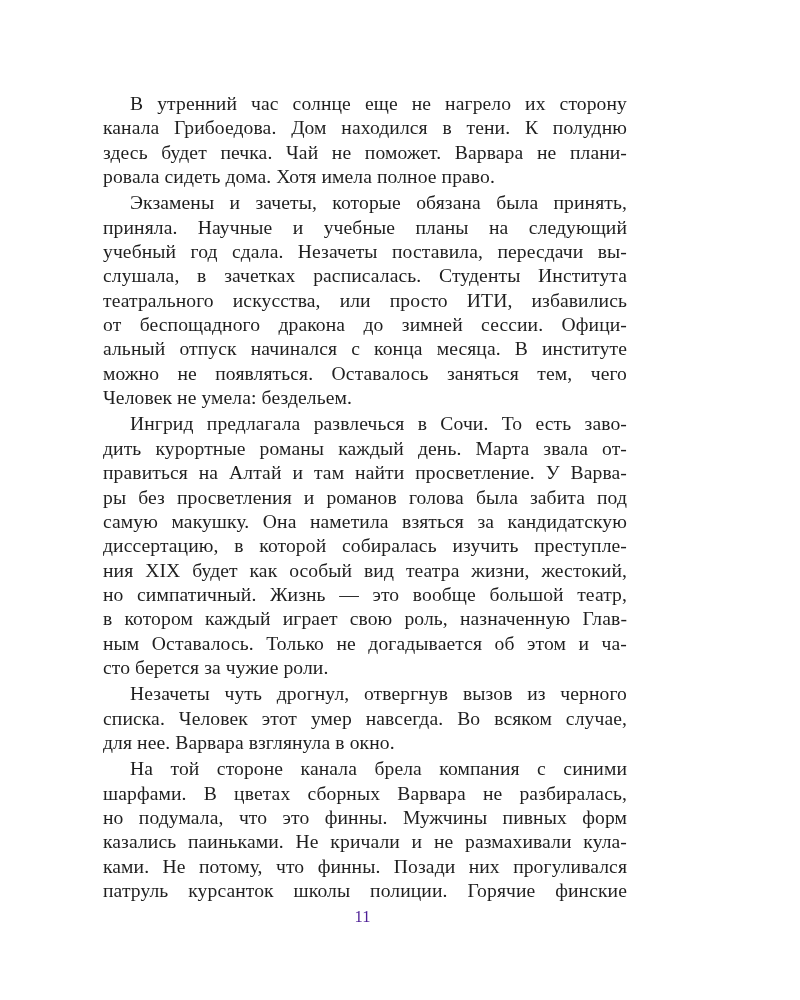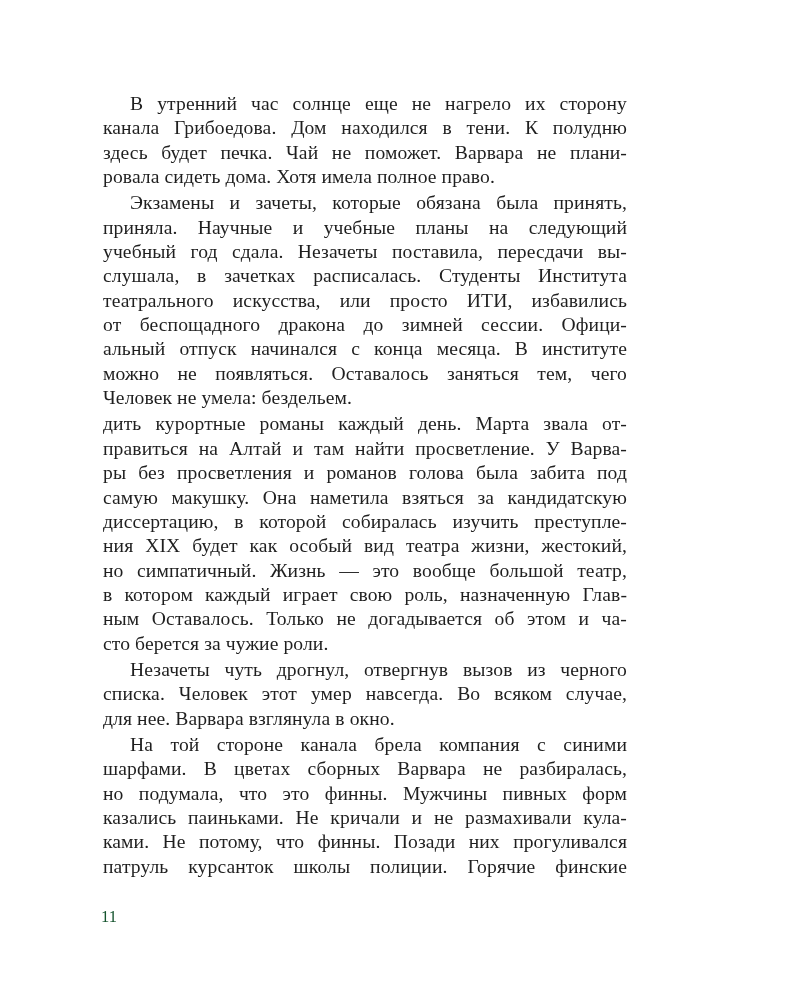--- a/index.html
+++ b/index.html
@@ -27,26 +27,26 @@
     text-align-last: justify;
     white-space: normal;
   }
   .line.indent { text-indent: 27px; }
   .line.para-end { text-align-last: left; }
   .page-number {
     position: absolute;
     top: 907px;
     left: 101px;
     width: 528px;
-    text-align: left;
+    text-align: center;
     padding-right: 5px;
     box-sizing: border-box;
     font-size: 16.5px;
     line-height: 20px;
-    color: #14532d;
+    color: #4c1d95;
   }
 </style>
 </head>
 <body>
 
 <div class="book-page">
   <div class="text-block">
 
     <div class="paragraph">
       <div class="line indent">В утренний час солнце еще не нагрело их сторону</div>
@@ -61,20 +61,21 @@
       <div class="line">учебный год сдала. Незачеты поставила, пересдачи вы-</div>
       <div class="line">слушала, в зачетках расписалась. Студенты Института</div>
       <div class="line">театрального искусства, или просто ИТИ, избавились</div>
       <div class="line">от беспощадного дракона до зимней сессии. Офици-</div>
       <div class="line">альный отпуск начинался с конца месяца. В институте</div>
       <div class="line">можно не появляться. Оставалось заняться тем, чего</div>
       <div class="line para-end">Человек не умела: бездельем.</div>
     </div>
 
     <div class="paragraph">
+      <div class="line indent">Ингрид предлагала развлечься в Сочи. То есть заво-</div>
       <div class="line">дить курортные романы каждый день. Марта звала от-</div>
       <div class="line">правиться на Алтай и там найти просветление. У Варва-</div>
       <div class="line">ры без просветления и романов голова была забита под</div>
       <div class="line">самую макушку. Она наметила взяться за кандидатскую</div>
       <div class="line">диссертацию, в которой собиралась изучить преступле-</div>
       <div class="line">ния XIX будет как особый вид театра жизни, жестокий,</div>
       <div class="line">но симпатичный. Жизнь — это вообще большой театр,</div>
       <div class="line">в котором каждый играет свою роль, назначенную Глав-</div>
       <div class="line">ным Оставалось. Только не догадывается об этом и ча-</div>
       <div class="line para-end">сто берется за чужие роли.</div>

